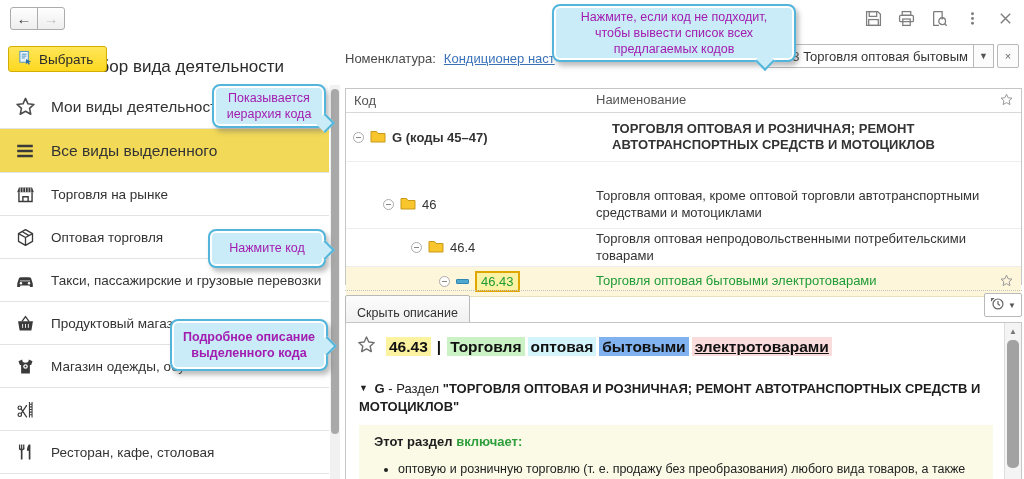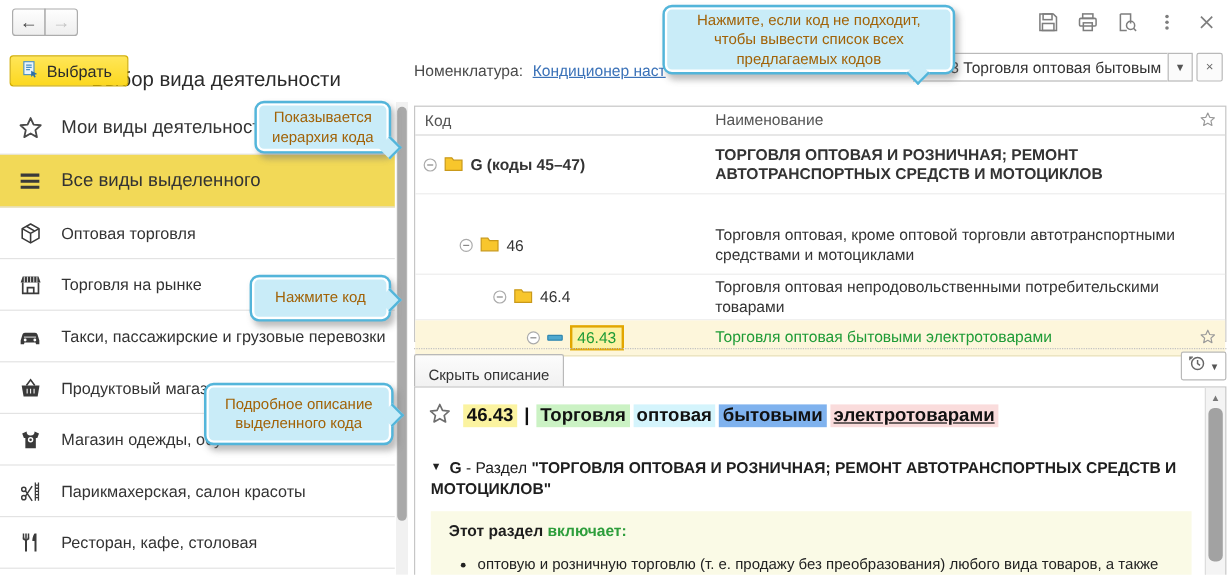--- a/index.html
+++ b/index.html
@@ -84,31 +84,31 @@
   .inc-line { font-size:13px; font-weight:bold; color:#1E1E1E; }
   .inc-word { color:#2E9E3C; }
   .inc-box ul { margin:12px 0 0 24px; font-size:12.5px; line-height:1.4; color:#222; }
   .desc-scroll { position:absolute; right:0; top:0; bottom:0; width:17px; background:#F4F4F4; border-left:1px solid #DDD; }
   .desc-up { height:16px; display:flex; align-items:center; justify-content:center; font-size:8px; color:#777; }
   .desc-thumb { position:absolute; left:2px; top:17px; width:12px; height:128px; background:#A2A2A2; border-radius:5px; }
 
   
   .callout { position:absolute; z-index:50; background:#C9ECF8; border:2px solid #53B5DA; border-radius:8px;
     box-shadow:inset 0 0 0 2px #FFFFFF, 3px 4px 5px rgba(110,110,110,0.45);
-    color:#a16207; font-size:12.5px; line-height:1.3; text-align:center;
+    color:#a21caf; font-size:12.5px; line-height:1.3; text-align:center;
     display:flex; align-items:center; justify-content:center; padding:6px 9px; }
   .tail-r { position:absolute; right:-8px; width:14px; height:14px; background:#C9ECF8;
     border-top:2px solid #53B5DA; border-right:2px solid #53B5DA; transform:rotate(45deg); }
   .tail-d { position:absolute; bottom:-8px; width:14px; height:14px; background:#C9ECF8;
     border-bottom:2px solid #53B5DA; border-right:2px solid #53B5DA; transform:rotate(45deg); }
   .co-hierarchy { left:212px; top:84px; width:114px; height:44px; }
   .co-hierarchy .tail-r { top:30px; }
   .co-specify { left:208px; top:229px; width:118px; height:39px; }
   .co-specify .tail-r { top:12px; }
-  .co-desc { left:170px; top:319px; width:158px; height:52px; }
+  .co-desc { left:170px; top:319px; width:158px; height:52px;font-weight:bold; }
   .co-desc .tail-r { top:18px; }
   .co-offer { left:552px; top:4px; width:244px; height:58px; }
   .co-offer .tail-d { right:22px; }
 </style>
 </head>
 <body>
 
 <div class="abs nav-group">
   <div class="nav-btn back">
       <span>←</span>
@@ -189,36 +189,36 @@
   <div class="side-item big selected">
     <span class="ic">
         <svg width="22" height="22" viewBox="0 0 24 24" stroke="#3A3A3A" stroke-width="2.8">
           <path d="M3.5 6.5h17M3.5 12h17M3.5 17.5h17"></path>
         </svg>
       </span>
     <span class="lbl">Все виды выделенного</span>
   </div>
   <div class="side-item">
     <span class="ic">
-        <svg width="21" height="21" viewBox="0 0 24 24" fill="none" stroke="#3A3A3A" stroke-width="1.5" stroke-linejoin="round">
-          <path d="M12 3l8 4.5v9L12 21l-8-4.5v-9z"></path>
-          <path d="M4 7.5l8 4.5 8-4.5M12 12v9M8 5.2l8 4.6"></path>
-        </svg>
-      </span>
-    <span class="lbl">Оптовая торговля</span>
-  </div>
-  <div class="side-item">
-    <span class="ic">
         <svg width="21" height="21" viewBox="0 0 24 24">
           <path d="M2.5 9.5L4.5 4h15l2 5.5z" fill="#3A3A3A"></path>
           <path d="M4.5 9.5V20h15V9.5M9 20v-5.5h6V20" fill="none" stroke="#3A3A3A" stroke-width="1.6"></path>
           <path d="M6 4v5.5M9 4v5.5M12 4v5.5M15 4v5.5M18 4v5.5" stroke="#fff" stroke-width="0.8"></path>
         </svg>
       </span>
     <span class="lbl">Торговля на рынке</span>
+  </div>
+  <div class="side-item">
+    <span class="ic">
+        <svg width="21" height="21" viewBox="0 0 24 24" fill="none" stroke="#3A3A3A" stroke-width="1.5" stroke-linejoin="round">
+          <path d="M12 3l8 4.5v9L12 21l-8-4.5v-9z"></path>
+          <path d="M4 7.5l8 4.5 8-4.5M12 12v9M8 5.2l8 4.6"></path>
+        </svg>
+      </span>
+    <span class="lbl">Оптовая торговля</span>
   </div>
   <div class="side-item">
     <span class="ic">
         <svg width="22" height="22" viewBox="0 0 24 24">
           <path d="M3.5 16l1.6-5.2C5.4 9.9 6.2 9 7.4 9h9.2c1.2 0 2 .9 2.3 1.8L20.5 16v3.5h-3l-.5-1.5H7l-.5 1.5h-3z" fill="#3A3A3A"></path>
           <circle cx="7.6" cy="15.6" r="1.3" fill="#fff"></circle>
           <circle cx="16.4" cy="15.6" r="1.3" fill="#fff"></circle>
           <path d="M6.5 13h11" stroke="#fff" stroke-width="0.8"></path>
         </svg>
       </span>
@@ -246,21 +246,20 @@
   </div>
   <div class="side-item">
     <span class="ic">
         <svg width="21" height="21" viewBox="0 0 24 24" fill="none" stroke="#3A3A3A" stroke-width="1.4">
           <circle cx="5.5" cy="10" r="2"></circle>
           <circle cx="5.5" cy="18" r="2"></circle>
           <path d="M7 16.8L13.5 7M7 11.2L13.5 21"></path>
           <path d="M16.5 3.5v17.5M19.5 3.5v17.5M16.5 6h3M16.5 9h3M16.5 12h3M16.5 15h3M16.5 18h3" stroke-width="1.2"></path>
         </svg>
       </span>
-    <span class="lbl">Парикмахерская, салон красоты</span>
   </div>
   <div class="side-item">
     <span class="ic">
         <svg width="20" height="20" viewBox="0 0 24 24">
           <path d="M5.5 3v6M8 3v6M10.5 3v6" fill="none" stroke="#3A3A3A" stroke-width="1.5"></path>
           <path d="M5.5 7a2.5 2.5 0 005 0" fill="none" stroke="#3A3A3A" stroke-width="1.5"></path>
           <path d="M8 9v12" stroke="#3A3A3A" stroke-width="2"></path>
           <path d="M16.5 3c-1.6 2.2-2.2 5.2-2.2 7.5h2.2V21h2V3z" fill="#3A3A3A"></path>
         </svg>
       </span>
@@ -279,21 +278,21 @@
   <div class="g-head">
     <div class="c-code">Код</div>
     <div class="c-name">Наименование</div>
     <div class="c-star">
       <span><svg width="15" height="15" viewBox="0 0 24 24">
             <path d="M12 3.5l2.6 5.7 6.2.6-4.6 4.2 1.3 6.1-5.5-3.1-5.5 3.1 1.3-6.1-4.6-4.2 6.2-.6z" fill="none" stroke="#999" stroke-width="1.6" stroke-linejoin="round"></path>
           </svg></span>
     </div>
   </div>
 
-  <div class="g-row row-bold" style="height:49px;">
+  <div class="g-row row-bold" style="height:49px;gap:16px;">
     <div class="c-code lvl0">
       <span class="expander"></span>
       <span><svg width="16" height="14" viewBox="0 0 16 14">
             <path d="M1 2.5h5.5L8 4.5h7V13H1z" fill="#F8C62C" stroke="#C9991A"></path>
           </svg></span>
       <span>G (коды 45–47)</span>
     </div>
     <div class="c-name">ТОРГОВЛЯ ОПТОВАЯ И РОЗНИЧНАЯ; РЕМОНТ АВТОТРАНСПОРТНЫХ СРЕДСТВ И МОТОЦИКЛОВ</div>
     <div class="c-star"></div>
   </div>

